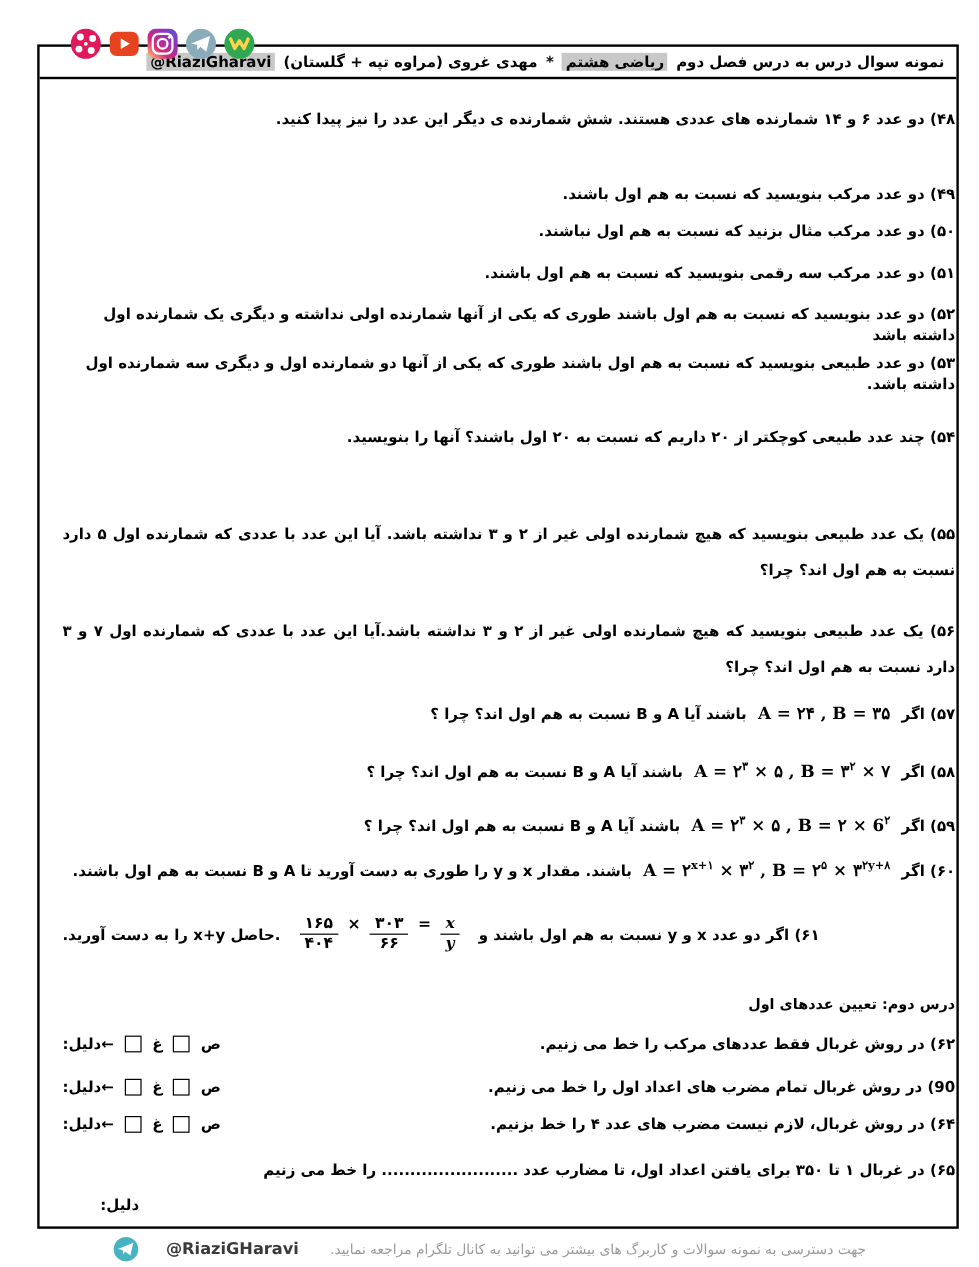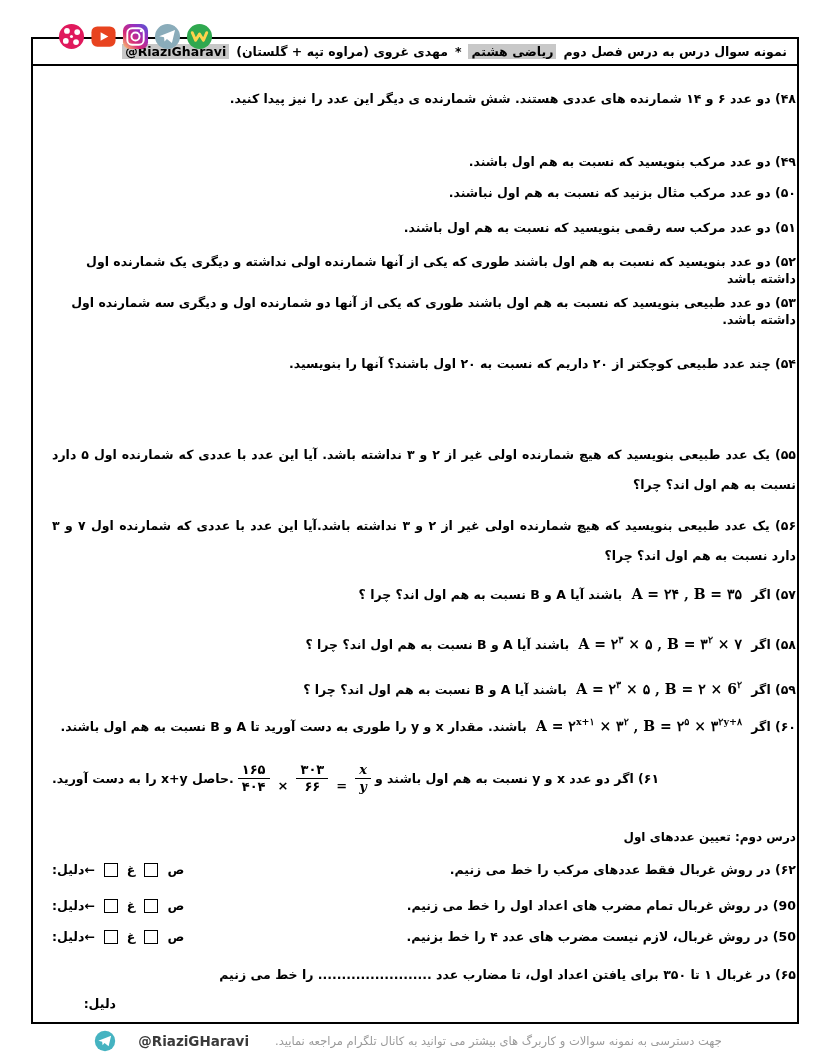--- a/index.html
+++ b/index.html
@@ -29,22 +29,22 @@
   }
   .ml { text-align:justify; line-height:30px; }
   .u { text-underline-offset:3px; }
   .math {
     direction:ltr; unicode-bidi:isolate; display:inline-block;
     font-family:"DejaVu Serif", serif; font-weight:bold; font-size:14px; padding:0 5px;
   }
   .math sup { font-size:9.5px; }
   .qflex { display:flex; align-items:center; justify-content:flex-end; }
   .eq {
-    display:inline-flex; direction:ltr; align-items:flex-end; gap:8px;
-    font-weight:bold; font-size:13px; margin:0 4px; vertical-align:middle;
+    display:inline-flex; direction:ltr; align-items:flex-start; gap:8px;
+    font-weight:bold; font-size:13px; margin:0 16px; vertical-align:middle;
   }
   .frac { display:inline-flex; flex-direction:column; align-items:center; line-height:1.2; }
   .frac .num { border-bottom:1.7px solid #000; padding:0 4px; }
   .frac.var { font-family:"DejaVu Serif", serif; font-style:italic; font-size:13px; }
   .heading { font-size:12px; font-weight:bold; }
   .tfrow { display:flex; justify-content:space-between; align-items:center; }
   .tfgroup { display:flex; direction:rtl; align-items:center; gap:9px; flex:none; }
   .cb { width:14px; height:14px; border:1.6px solid #000; background:#fff; display:inline-block; }
   .blank { letter-spacing:1px; }
   
@@ -126,21 +126,21 @@
   <div class="q" style="top:184px"><span>۵۰) دو عدد مرکب مثال بزنید که نسبت به هم اول </span><span class="u">نباشند.</span></div>
 
   <div class="q" style="top:219px"><span>۵۱) دو عدد مرکب سه رقمی بنویسید که نسبت به هم اول باشند.</span></div>
 
   <div class="q" style="top:253px"><span>۵۲) دو عدد بنویسید که نسبت به هم اول باشند طوری که یکی از آنها شمارنده اولی </span><span class="u">نداشته</span><span> و دیگری یک شمارنده اول داشته باشد</span></div>
 
   <div class="q" style="top:294px"><span>۵۳) دو عدد طبیعی بنویسید که نسبت به هم اول باشند طوری که یکی از آنها دو شمارنده اول و دیگری سه شمارنده اول داشته باشد.</span></div>
 
   <div class="q" style="top:355px"><span>۵۴) چند عدد طبیعی کوچکتر از ۲۰ داریم که نسبت به ۲۰ اول باشند؟ آنها را بنویسید.</span></div>
 
-  <div class="q ml" style="top:440px"><span>۵۵) یک عدد طبیعی بنویسید که هیچ شمارنده اولی غیر از ۲ و ۳ </span><span class="u">نداشته</span><span> باشد. آیا این عدد با عددی که شمارنده اول ۵ دارد نسبت به هم اول اند؟ چرا؟</span></div>
+  <div class="q ml" style="top:430px"><span>۵۵) یک عدد طبیعی بنویسید که هیچ شمارنده اولی غیر از ۲ و ۳ </span><span class="u">نداشته</span><span> باشد. آیا این عدد با عددی که شمارنده اول ۵ دارد نسبت به هم اول اند؟ چرا؟</span></div>
 
   <div class="q ml" style="top:511px"><span>۵۶) یک عدد طبیعی بنویسید که هیچ شمارنده اولی غیر از ۲ و ۳ </span><span class="u">نداشته</span><span> باشد.آیا این عدد با عددی که شمارنده اول ۷ و ۳ دارد نسبت به هم اول اند؟ چرا؟</span></div>
 
   <div class="q" style="top:586px"><span>۵۷) اگر </span><span class="math">A = ۲۴ ,  B = ۳۵</span><span> باشند آیا A و B نسبت به هم اول اند؟ چرا ؟</span></div>
 
   <div class="q" style="top:631px"><span>۵۸) اگر </span><span class="math"><span>A = ۲</span><sup>۳</sup><span> × ۵ ,  B = ۳</span><sup>۲</sup><span> × ۷</span></span><span> باشند آیا A و B نسبت به هم اول اند؟ چرا ؟</span></div>
 
   <div class="q" style="top:676px"><span>۵۹) اگر </span><span class="math"><span>A = ۲</span><sup>۳</sup><span> × ۵ ,  B = ۲ × 6</span><sup>۲</sup></span><span> باشند آیا A و B نسبت به هم اول اند؟ چرا ؟</span></div>
 
   <div class="q" style="top:713px"><span>۶۰) اگر </span><span class="math"><span>A = ۲</span><sup>x+۱</sup><span> × ۳</span><sup>۲</sup><span> ,  B = ۲</span><sup>۵</sup><span> × ۳</span><sup>۲y+۸</sup></span><span> باشند. مقدار x و y را طوری به دست آورید تا A و B نسبت به هم اول باشند.</span></div>
@@ -184,21 +184,21 @@
     <span class="tfgroup">
       <span>ص</span>
       <span class="cb"></span>
       <span>غ</span>
       <span class="cb"></span>
       <span>←دلیل:</span>
     </span>
   </div>
 
   <div class="q tfrow" style="top:928px">
-    <span><span>50) در روش غربال، </span><span class="u">لازم نیست</span><span> مضرب های عدد ۴ را خط بزنیم.</span></span>
+    <span><span>۶۴) در روش غربال، </span><span class="u">لازم نیست</span><span> مضرب های عدد ۴ را خط بزنیم.</span></span>
     <span class="tfgroup">
       <span>ص</span>
       <span class="cb"></span>
       <span>غ</span>
       <span class="cb"></span>
       <span>←دلیل:</span>
     </span>
   </div>
 
   <div class="q" style="top:966px"><span>۶۵) در غربال ۱ تا ۳۵۰ برای یافتن اعداد اول، تا مضارب عدد </span><span class="blank">........................</span><span> را خط می زنیم</span></div>

